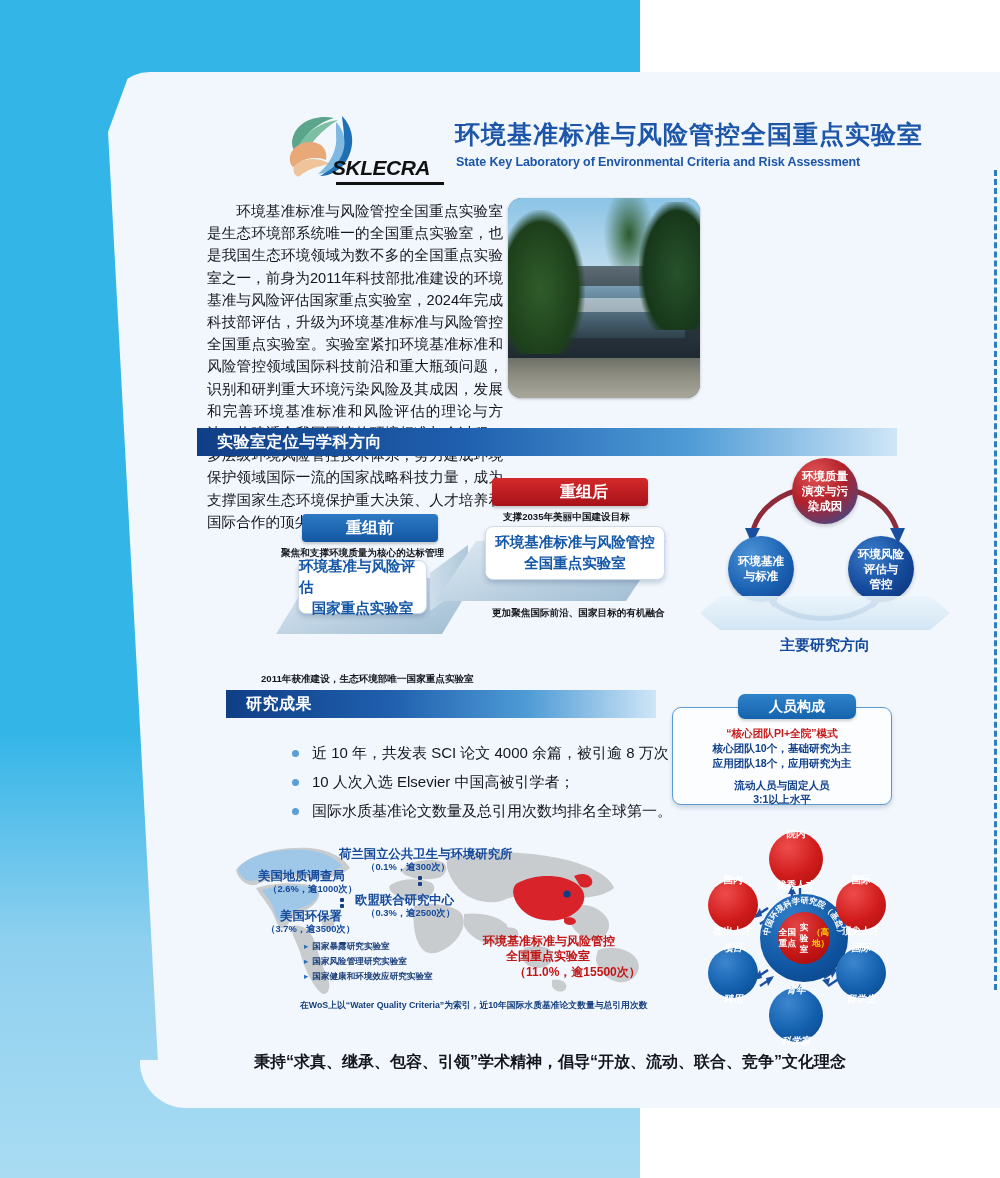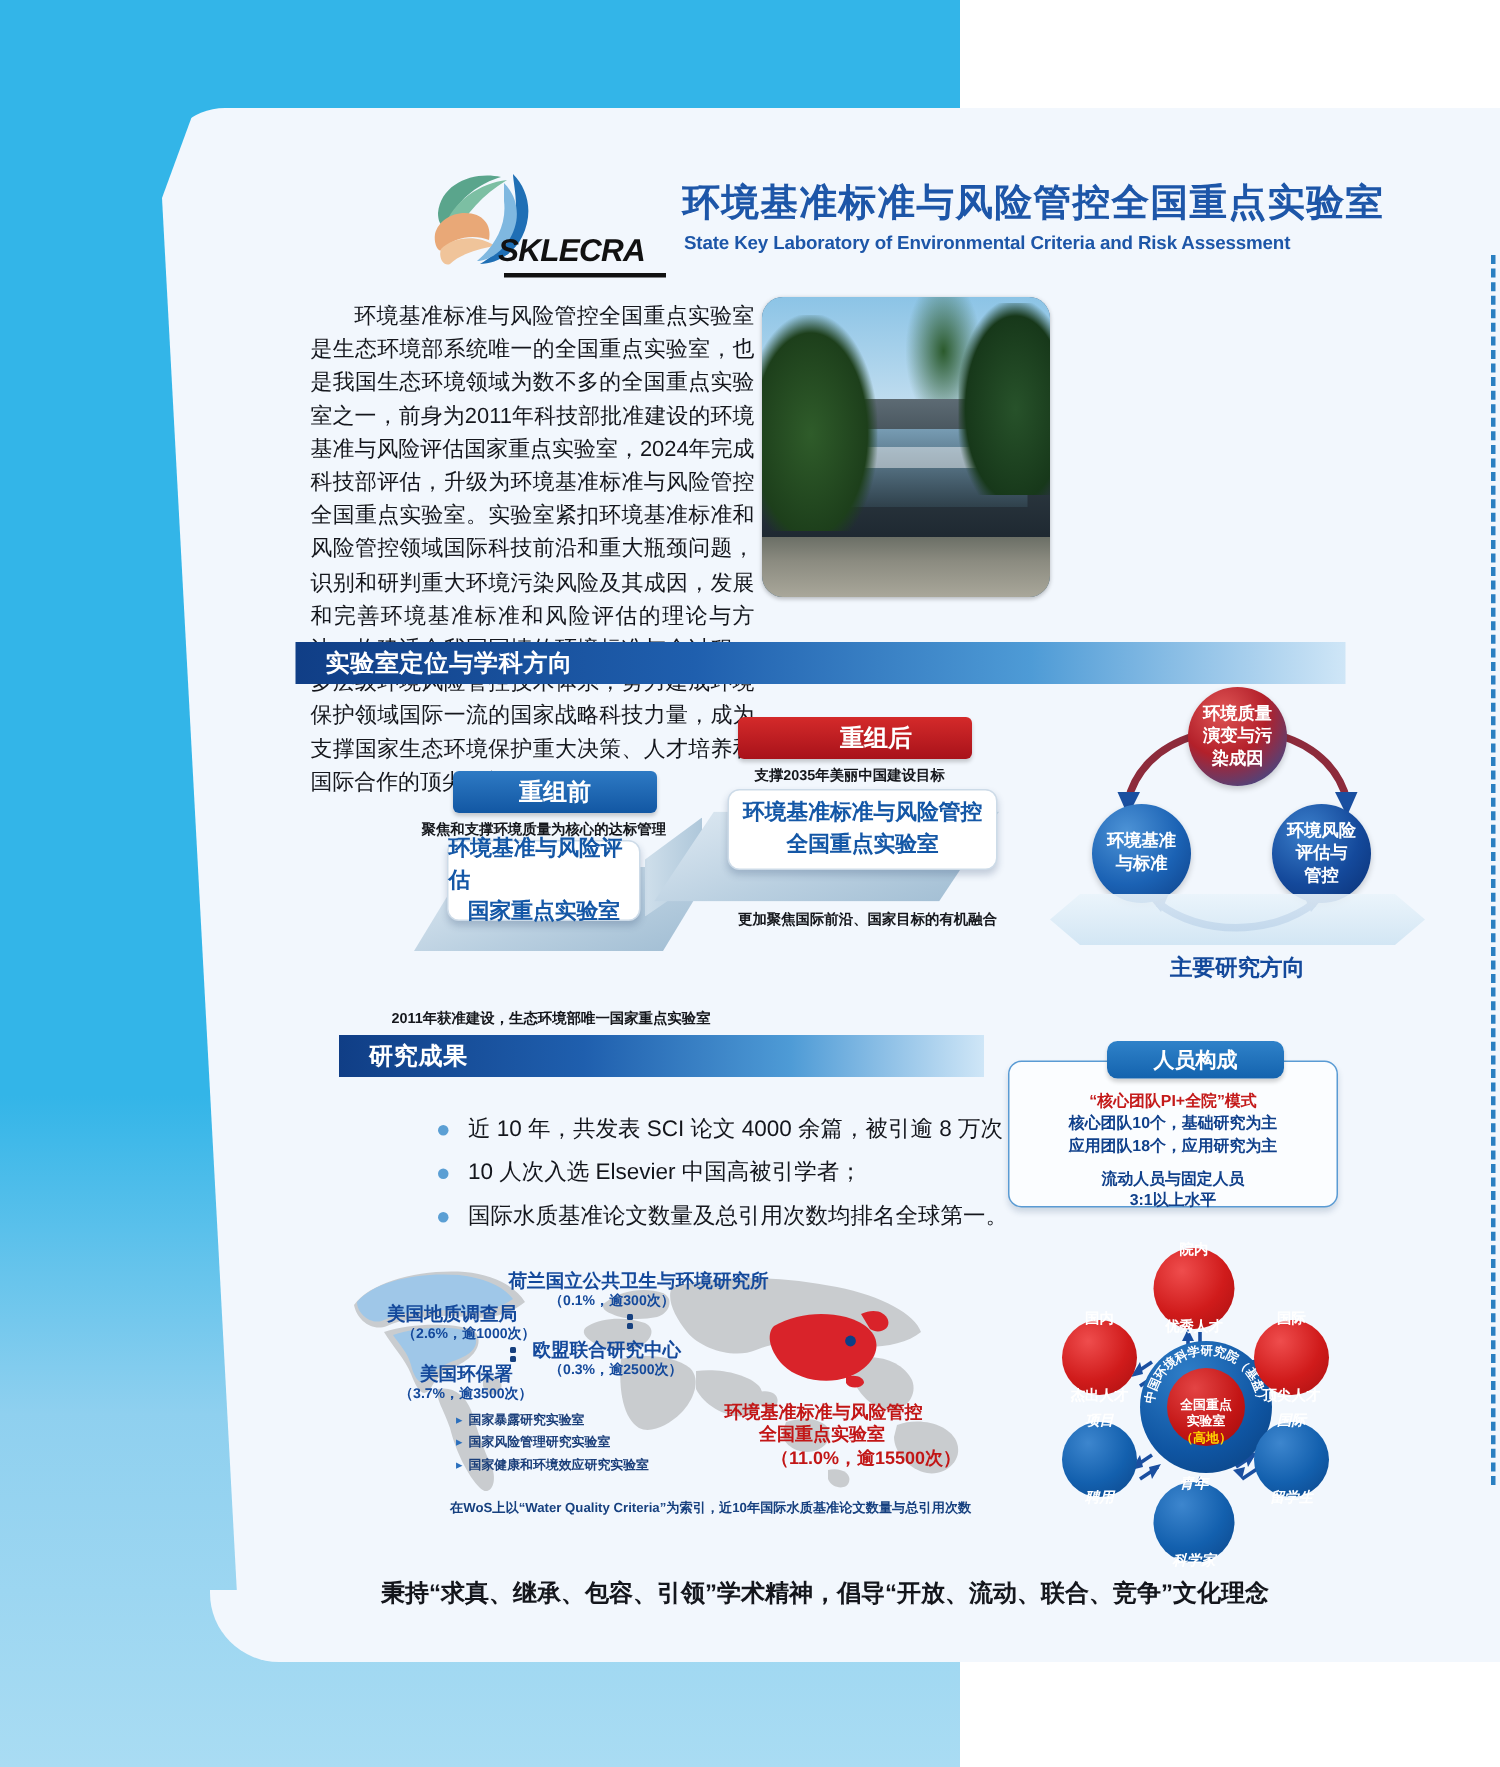--- a/index.html
+++ b/index.html
@@ -252,21 +252,21 @@
   #tc-s { left:119px; top:158px;width:54px; height:54px; }
   #tc-ring{
     position:absolute; left:110px; top:64px; width:88px; height:88px;
     border-radius:50%;
     background:radial-gradient(circle at 36% 26%,#2f7ec8 0%,#0f55a2 60%,#0a3f7d 100%);
   }
   #tc-core{
     position:absolute; left:128px; top:82px; width:52px; height:52px;
     border-radius:50%;
     background:radial-gradient(circle at 36% 26%,#e34444 0%,#c21414 60%,#9c0d0d 100%);
-    display:flex; flex-direction:column; align-items:center; justify-content:flex-end;
+    display:flex; align-items:center; justify-content:center;
     color:#fff; font-weight:bold; font-size:8.6px; line-height:11px; text-align:center;
   }
   #tc-core .hl{ color:#ffd400; }
   #ring-svg{ position:absolute; left:110px; top:64px; }
 
   
   #slogan{
     position:absolute; left:0; top:1052px; width:1000px; text-align:center;
     font-size:16px; font-weight:bold; color:#14161c;
     padding-left:100px;

